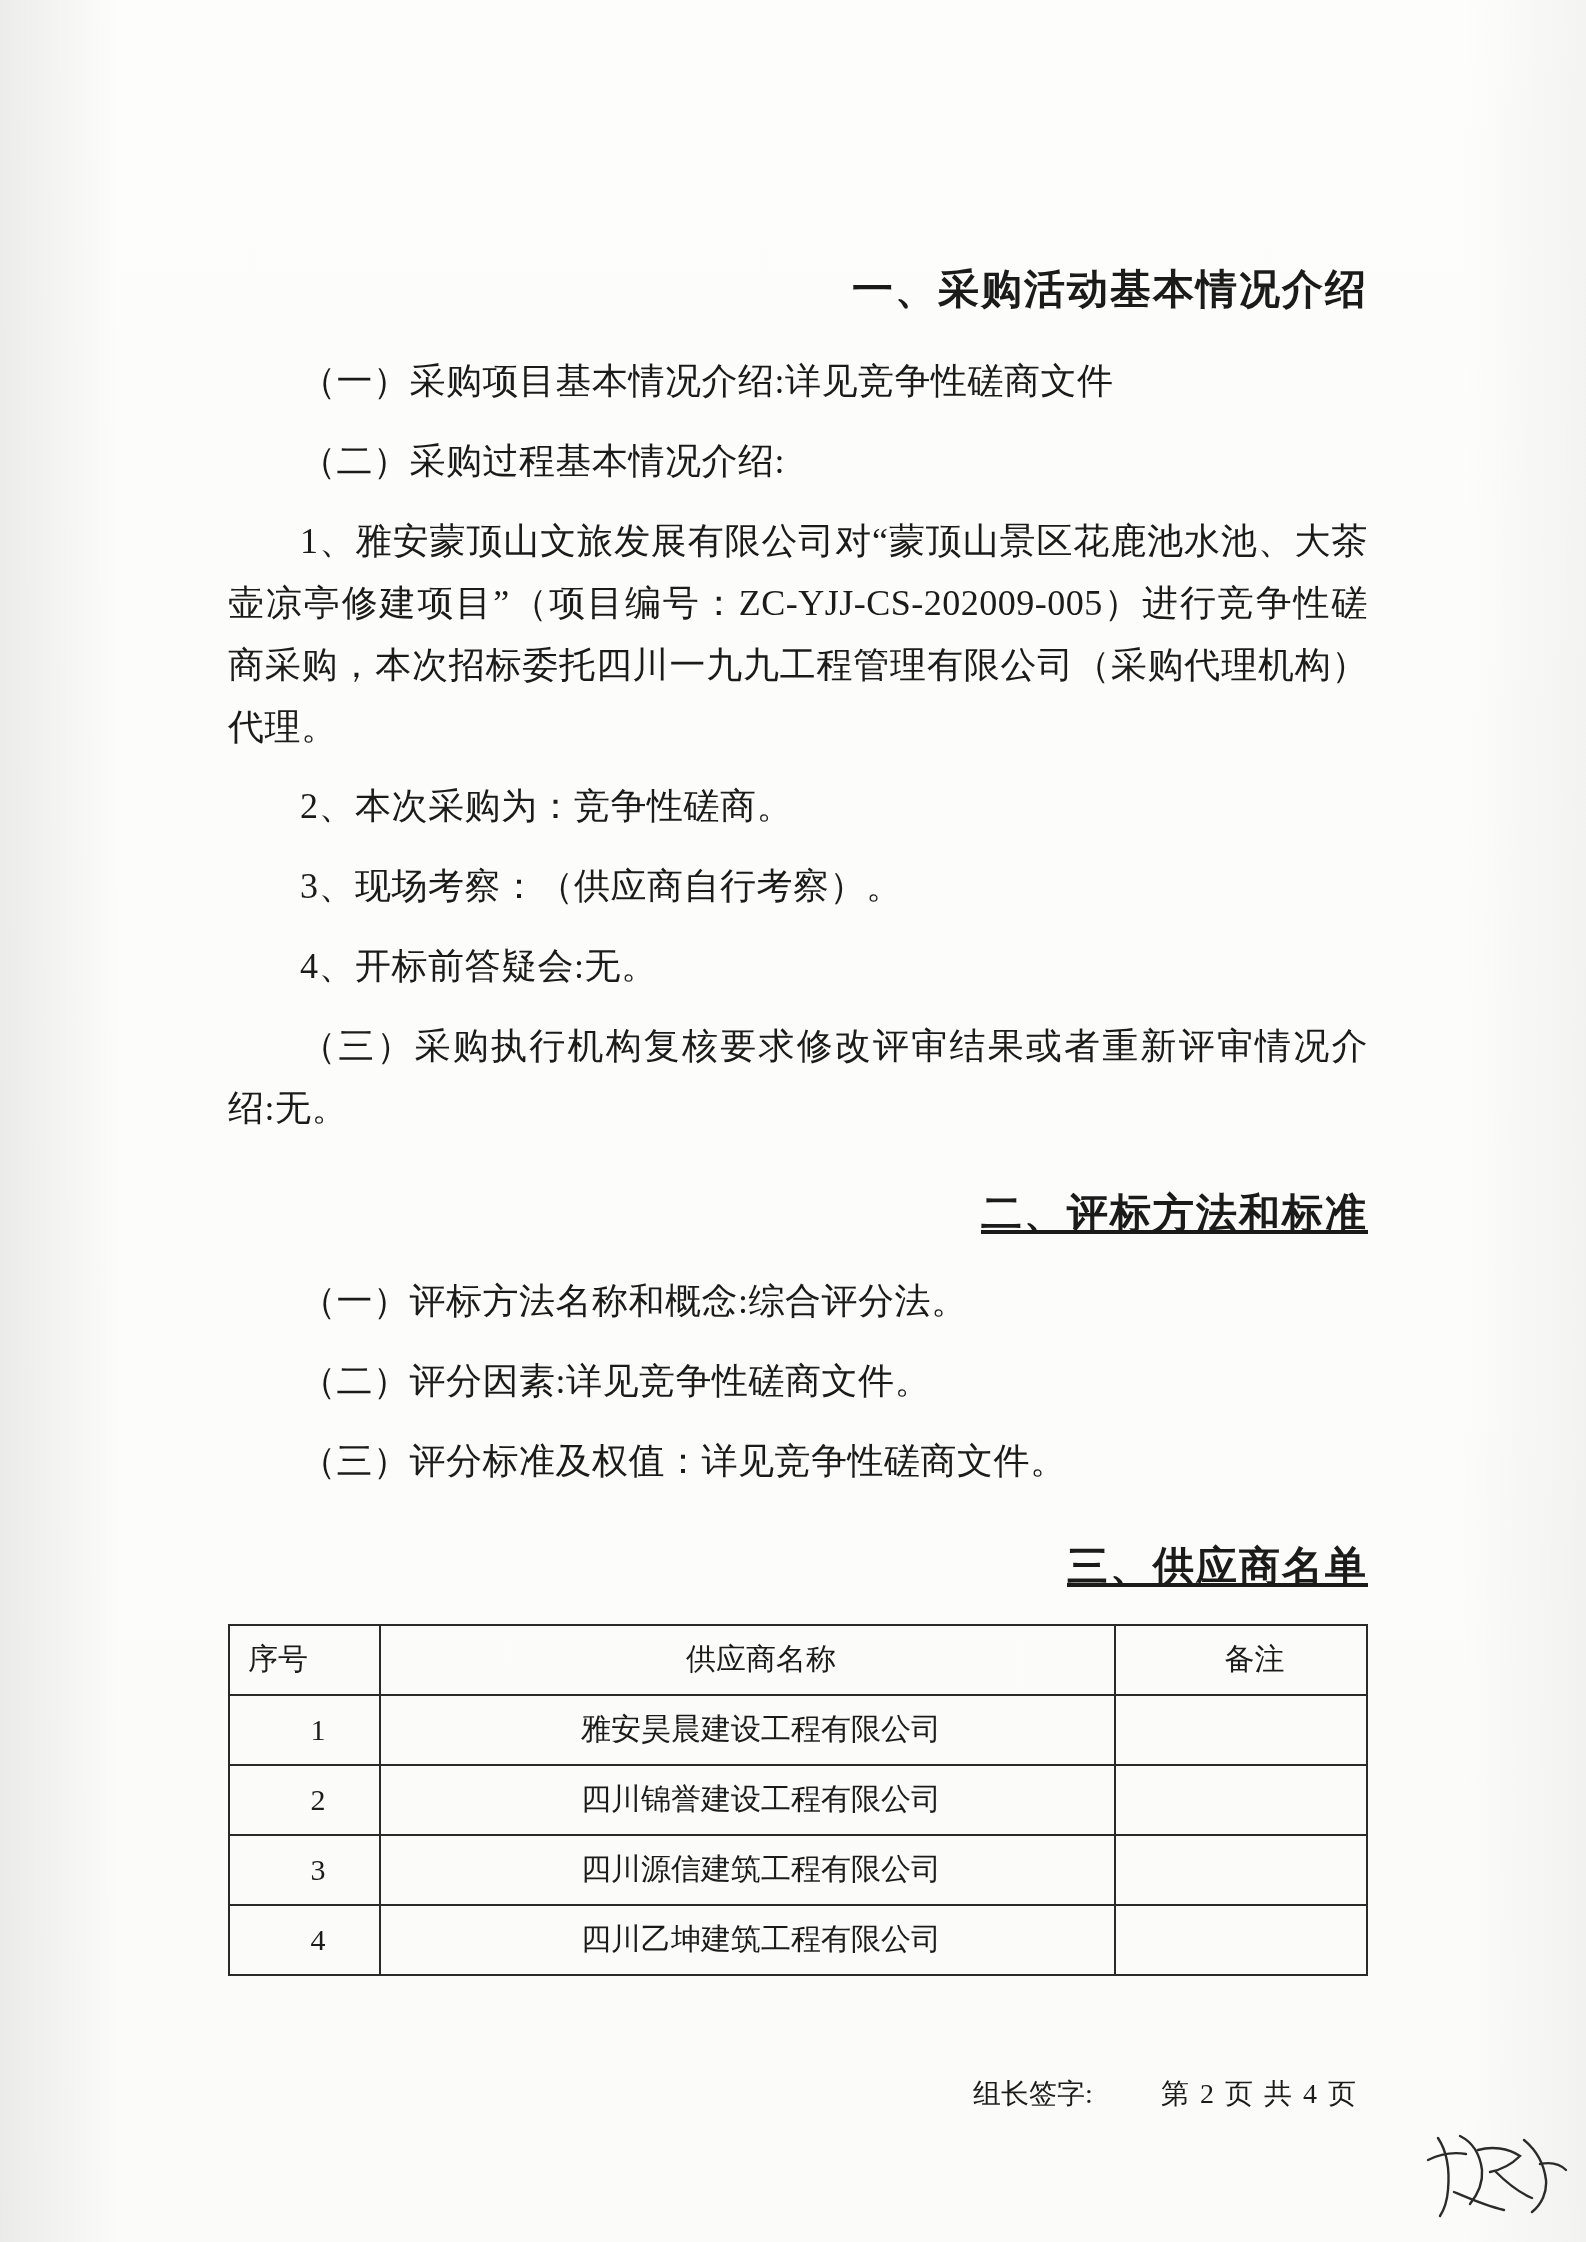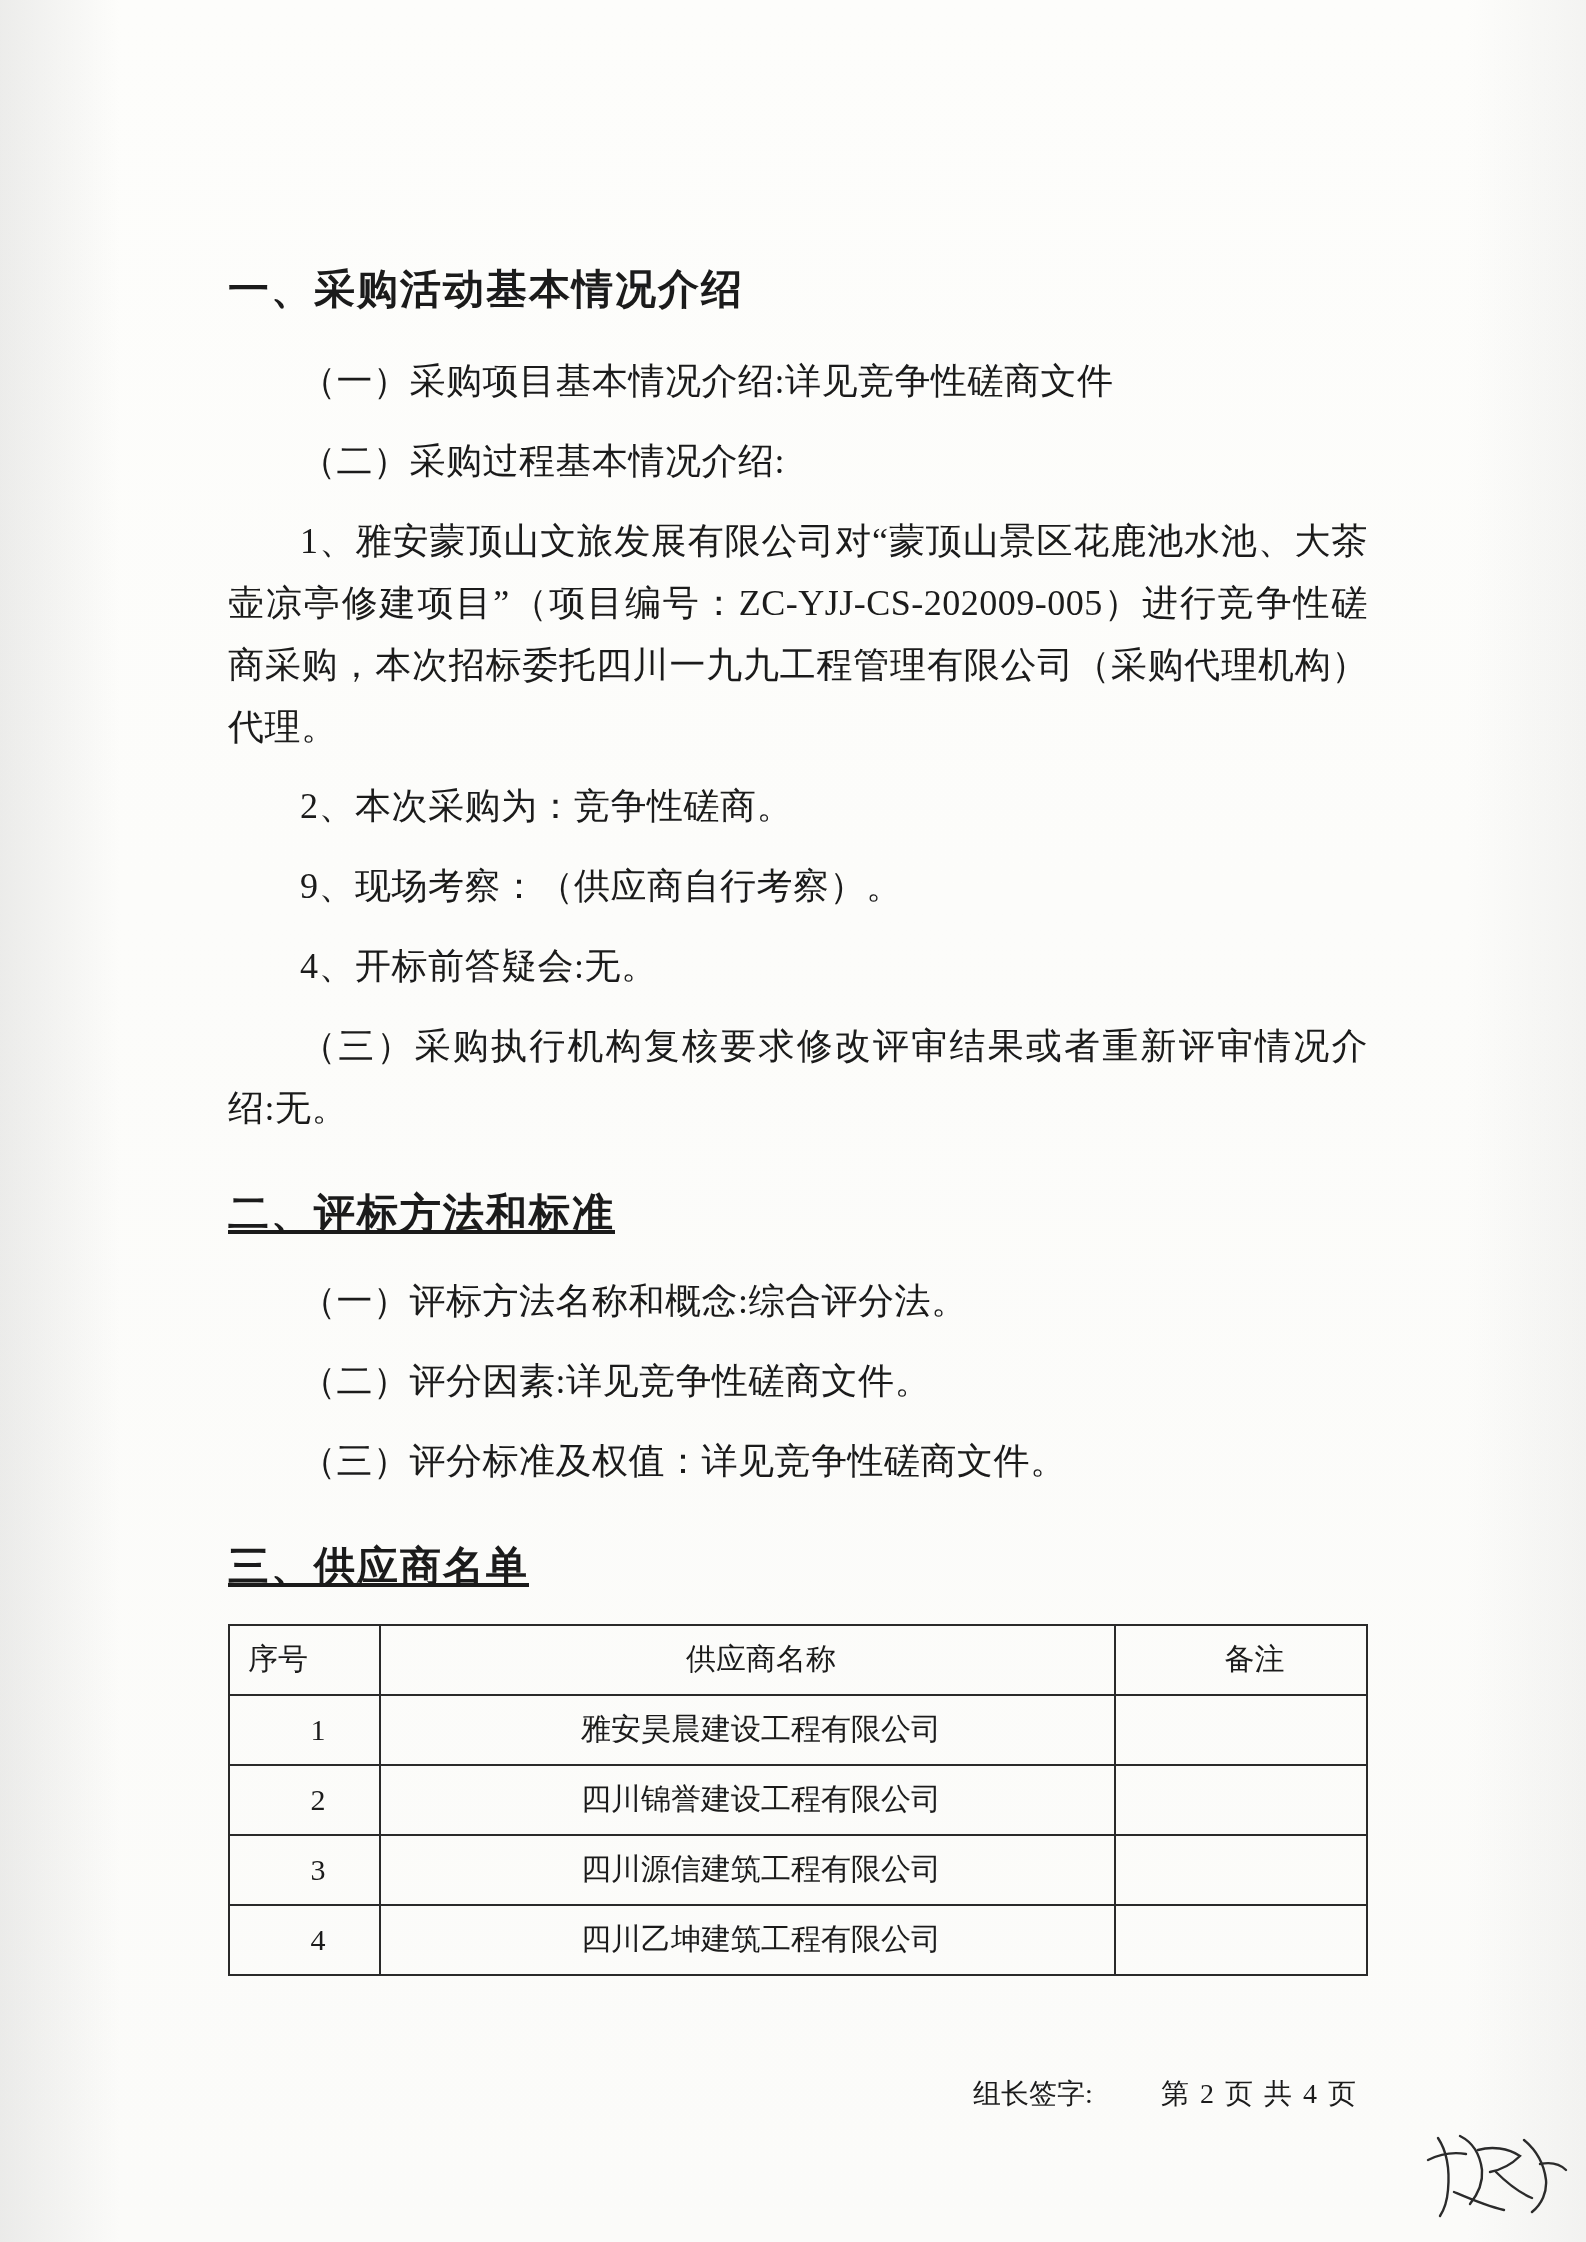--- a/index.html
+++ b/index.html
@@ -31,21 +31,21 @@
   }
   .content {
     position: absolute;
     left: 228px;
     top: 262px;
     width: 1140px;
   }
   h1.section-title, .section-title {
     font-size: 41px;
     font-weight: bold;
-    text-align: left;
+    text-align: right;
     letter-spacing: 2px;
     margin: 0 0 34px 0;
     font-family: "Liberation Serif", "DejaVu Serif", serif;
   }
   .section-title.mid {
     margin-top: 46px;
     margin-bottom: 30px;
     text-decoration: underline;
   }
   p.para {
@@ -131,21 +131,21 @@
     <div class="edge-shadow right"></div>
 
     <div class="content">
 
       <div class="section-title">一、采购活动基本情况介绍</div>
 
       <p class="para">（一）采购项目基本情况介绍:详见竞争性磋商文件</p>
       <p class="para">（二）采购过程基本情况介绍:</p>
       <p class="para">1、雅安蒙顶山文旅发展有限公司对“蒙顶山景区花鹿池水池、大茶壶凉亭修建项目”（项目编号：ZC-YJJ-CS-202009-005）进行竞争性磋商采购，本次招标委托四川一九九工程管理有限公司（采购代理机构）代理。</p>
       <p class="para">2、本次采购为：竞争性磋商。</p>
-      <p class="para">9、现场考察：（供应商自行考察）。</p>
+      <p class="para">3、现场考察：（供应商自行考察）。</p>
       <p class="para">4、开标前答疑会:无。</p>
       <p class="para">（三）采购执行机构复核要求修改评审结果或者重新评审情况介绍:无。</p>
 
       <div class="section-title mid">二、评标方法和标准</div>
 
       <p class="para">（一）评标方法名称和概念:综合评分法。</p>
       <p class="para">（二）评分因素:详见竞争性磋商文件。</p>
       <p class="para">（三）评分标准及权值：详见竞争性磋商文件。</p>
 
       <div class="section-title mid">三、供应商名单</div>

